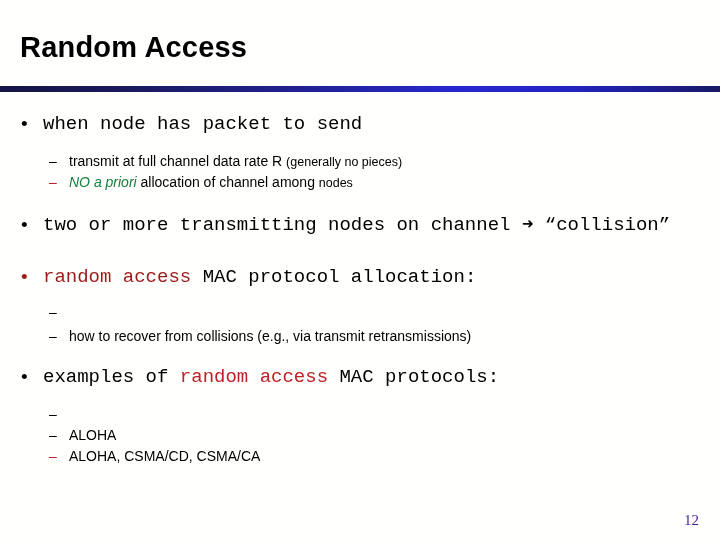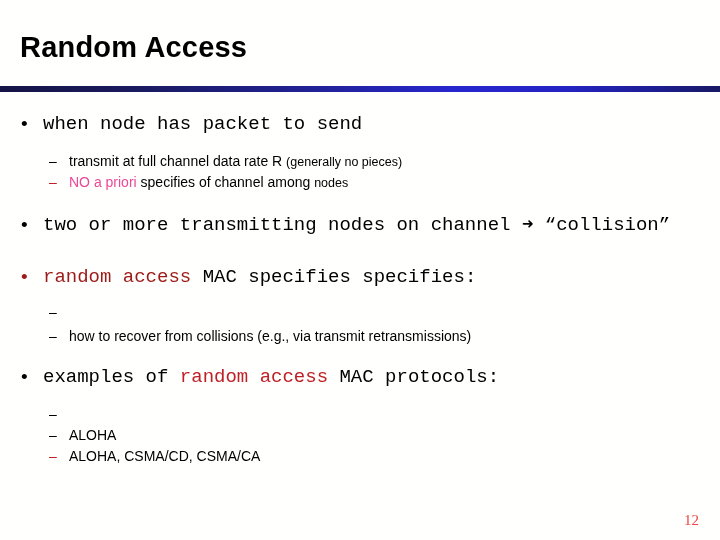--- a/index.html
+++ b/index.html
@@ -97,32 +97,32 @@
   }
   .l2.red .marker { color: #bf2026; }
   .l2 .txt {
     font-size: 14px;
     line-height: 19px;
     color: #000;
   }
 
   .red        { color: #bf2026; }
   .darkred    { color: #9c1b18; }
-  .red-i      { color: #ec4899; }
+  .red-i      { color: #15803d; font-style: italic; }
   .small      { font-size: 12.5px; }
   .arrow      { font-size: 19px; font-weight: bold; color:#000; }
 
   
   .page-num {
     position: absolute;
     right: 21px;
     bottom: 11px;
     font-family: "Liberation Serif", serif;
     font-size: 15px;
-    color: #ef4444;
+    color: #4c1d95;
   }
 </style>
 </head>
 <body>
 
 <div class="slide">
 
   <div class="title">Random Access</div>
 
   <div class="title-rule"></div>
@@ -134,31 +134,31 @@
       <span class="txt"><span>when node has packet to send</span></span>
     </div>
 
     <div class="l2" style="left:49px; top:52px;">
       <span class="marker">–</span>
       <span class="txt"><span>transmit at full channel data rate R </span><span class="small">(generally no pieces)</span></span>
     </div>
 
     <div class="l2 red" style="left:49px; top:73px;">
       <span class="marker">–</span>
-      <span class="txt"><span class="red-i">NO a priori</span><span> specifies of channel among </span><span class="small">nodes</span></span>
+      <span class="txt"><span class="red-i">NO a priori</span><span> allocation of channel among </span><span class="small">nodes</span></span>
     </div>
 
     <div class="l1" style="left:18px; top:113px;">
       <span class="marker">•</span>
       <span class="txt"><span>two or more transmitting nodes on channel </span><span class="arrow">➜</span><span> “collision”</span></span>
     </div>
 
     <div class="l1 red-marker" style="left:18px; top:165px;">
       <span class="marker">•</span>
-      <span class="txt"><span class="darkred">random access</span><span> MAC specifies specifies:</span></span>
+      <span class="txt"><span class="darkred">random access</span><span> MAC protocol allocation:</span></span>
     </div>
 
     <div class="l2" style="left:49px; top:203px;">
       <span class="marker">–</span>
     </div>
 
     <div class="l2" style="left:49px; top:227px;">
       <span class="marker">–</span>
       <span class="txt">how to recover from collisions (e.g., via transmit retransmissions)</span>
     </div>

